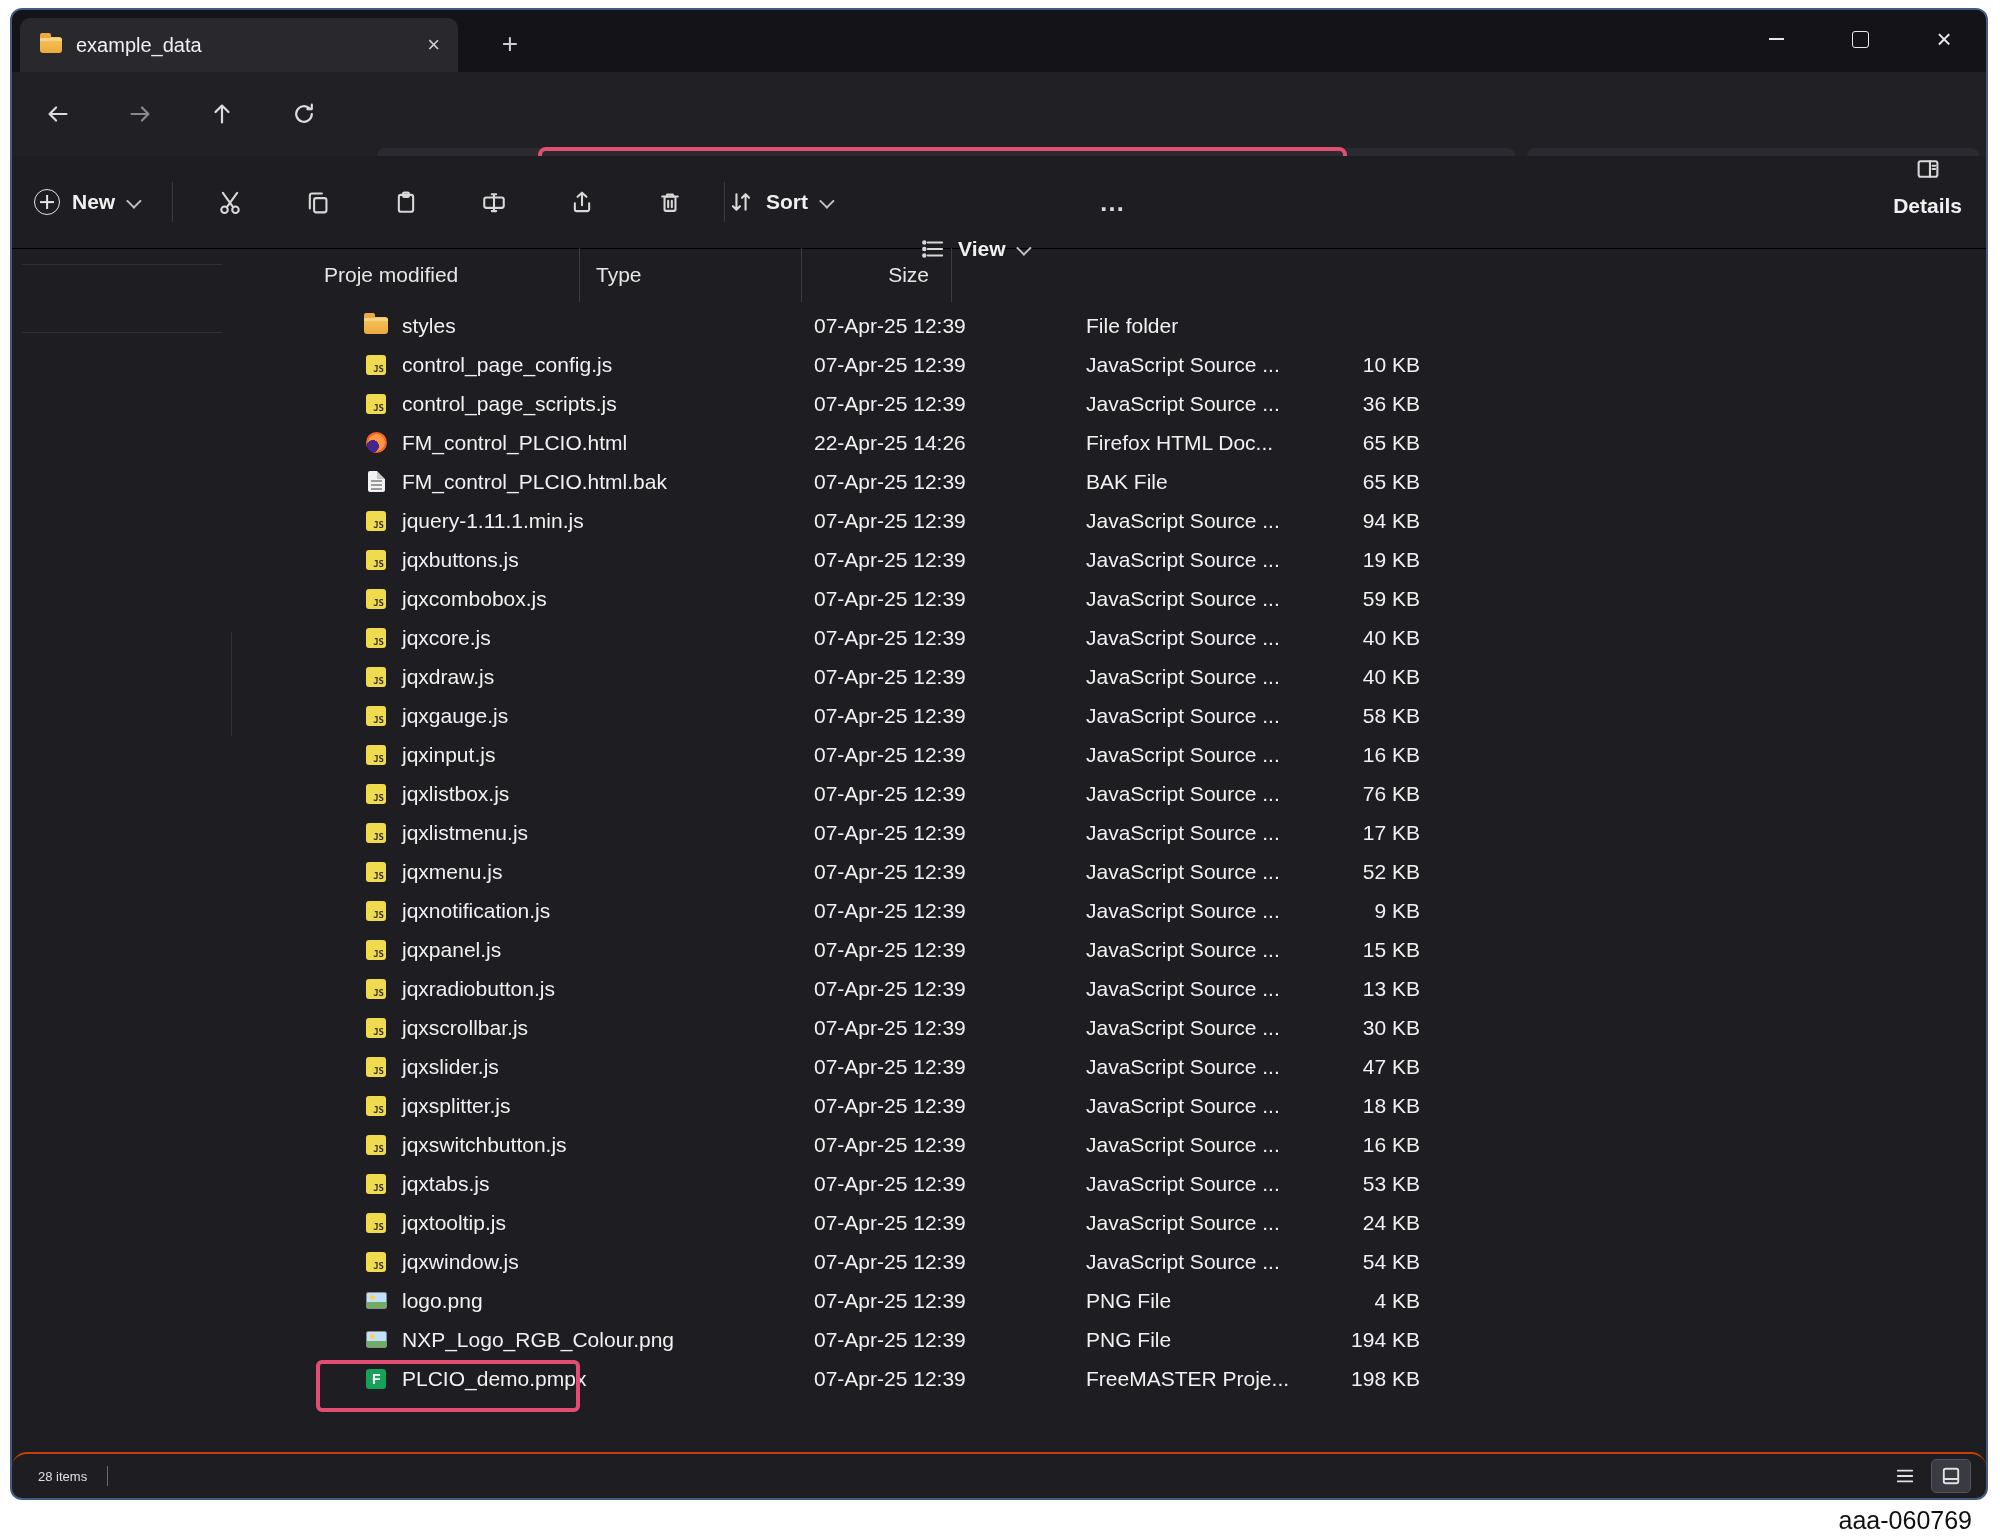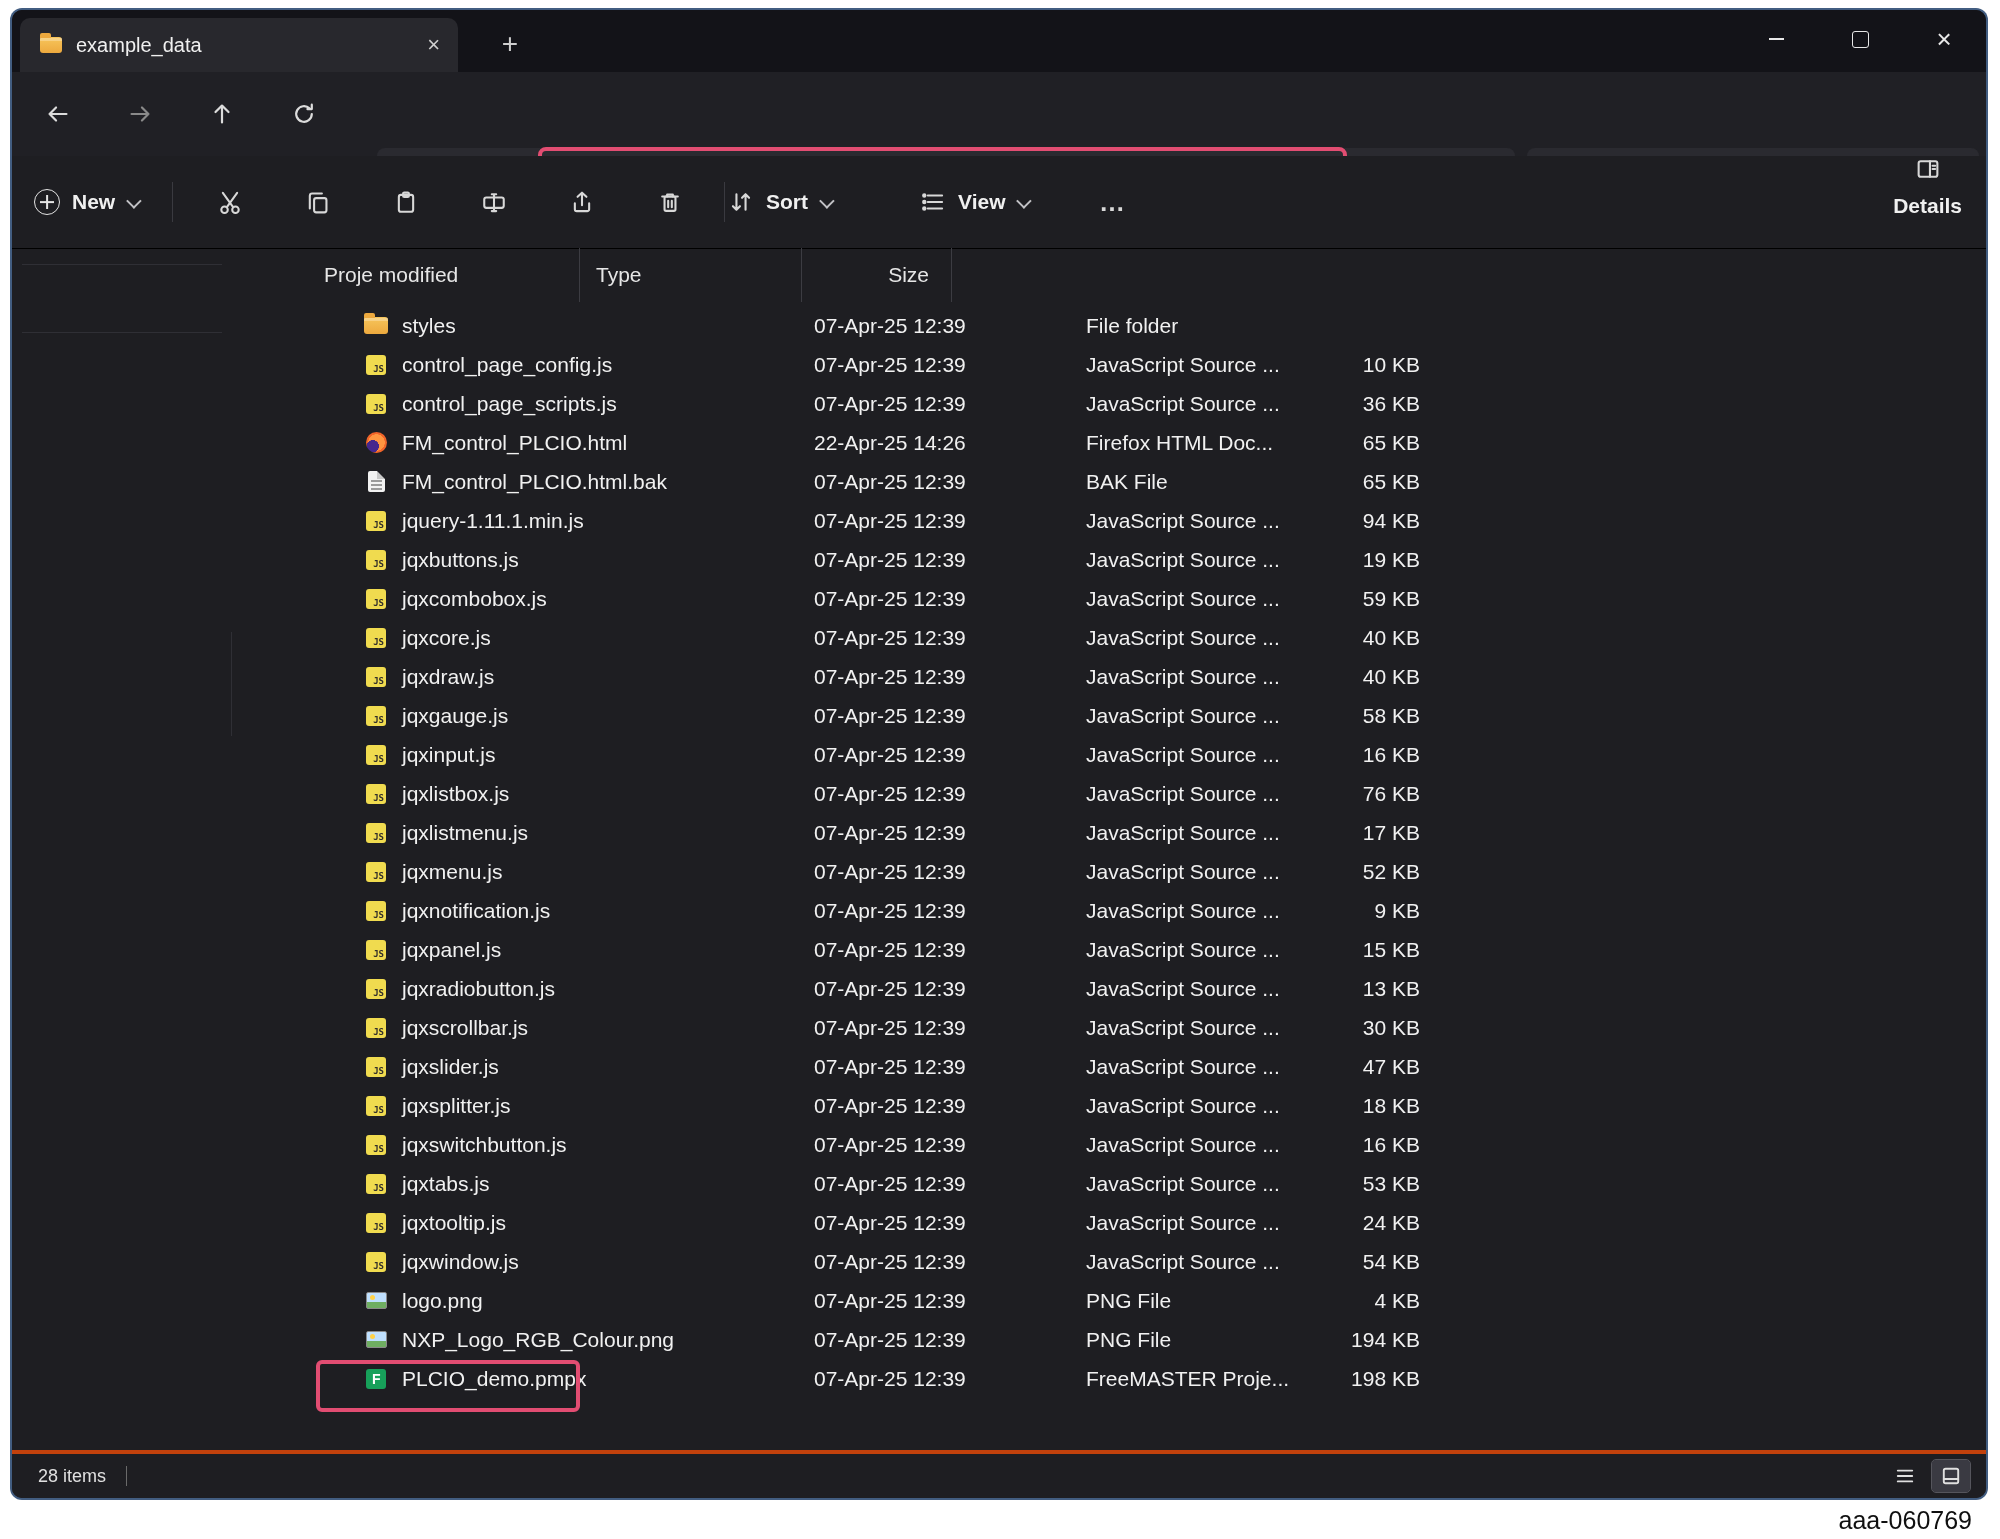--- a/index.html
+++ b/index.html
@@ -106,21 +106,21 @@
   .icon-file::after{content:"";position:absolute;left:3px;top:9px;width:11px;height:1.5px;background:#9a9a9a;box-shadow:0 4px 0 #9a9a9a,0 8px 0 #9a9a9a;}
   .icon-png{width:21px;height:17px;border-radius:2px;border:1px solid #8a8a8a;box-sizing:border-box;position:relative;
     background:linear-gradient(#bfe0ff 0 58%, #6fae62 58% 100%);}
   .icon-png::before{content:"";position:absolute;left:3px;top:2px;width:5px;height:5px;border-radius:50%;background:#ffd24a;}
   .icon-freemaster{width:20px;height:20px;border-radius:3px;background:#17a05a;position:relative;}
   .icon-freemaster::after{content:"F";position:absolute;left:6px;top:2px;font:bold 14px "Liberation Sans",sans-serif;color:#fff;}
   
   .pane-line{position:absolute;height:1px;background:#2f2f35;left:10px;width:200px;}
   .pane-vline{position:absolute;width:1px;background:#2f2f35;left:219px;top:622px;height:104px;}
   
-  .statusbar{position:absolute;left:0;right:0;bottom:0;height:44px;border-top:4px solid #c2410c;display:flex;align-items:center;color:#e0e0e0;font-size:18px;background:#1e1e22;}
+  .statusbar{position:absolute;left:0;right:0;bottom:0;height:44px;border-top:2px solid #c2410c;display:flex;align-items:center;color:#e0e0e0;font-size:13px;background:#1e1e22;border-radius:15px;}
   .status-count{margin-left:26px;}
   .status-div{width:1px;height:20px;background:#6a6a6a;margin-left:20px;}
   .status-views{margin-left:auto;margin-right:16px;display:flex;gap:8px;}
   .view-btn{width:38px;height:32px;display:flex;align-items:center;justify-content:center;border-radius:4px;}
   .view-btn svg{stroke:#e0e0e0;fill:none;stroke-width:1.6;stroke-linecap:round;}
   .view-btn.active{background:#3a3a42;outline:1px solid #55555c;}
   
   .caption{position:absolute;right:28px;top:1506px;font-size:25px;color:#101010;}
 </style>
 </head>
@@ -245,21 +245,21 @@
     </div>
     <div class="cmd-sep" style="left:712px;"></div>
 
     <div class="cmd-item" style="left:716px;">
       <svg width="26" height="26" viewBox="0 0 20 20">
           <path d="M6.5 4v12M3.8 13.2 6.5 16l2.7-2.8M13.5 16V4M10.8 6.8 13.5 4l2.7 2.8"></path>
         </svg>
       <span>Sort</span>
       <span class="chev d"></span>
     </div>
-    <div class="cmd-item" style="left:908px;">
+    <div class="cmd-item" style="left:908px;margin-top:47px;">
       <svg width="26" height="26" viewBox="0 0 20 20">
           <path d="M6 5h11M6 10h11M6 15h11"></path>
           <circle cx="3.3" cy="5" r="0.9" fill="#d8d8d8"></circle>
           <circle cx="3.3" cy="10" r="0.9" fill="#d8d8d8"></circle>
           <circle cx="3.3" cy="15" r="0.9" fill="#d8d8d8"></circle>
         </svg>
       <span>View</span>
       <span class="chev d"></span>
     </div>
     <div class="cmd-item ellipsis-btn">…</div>

